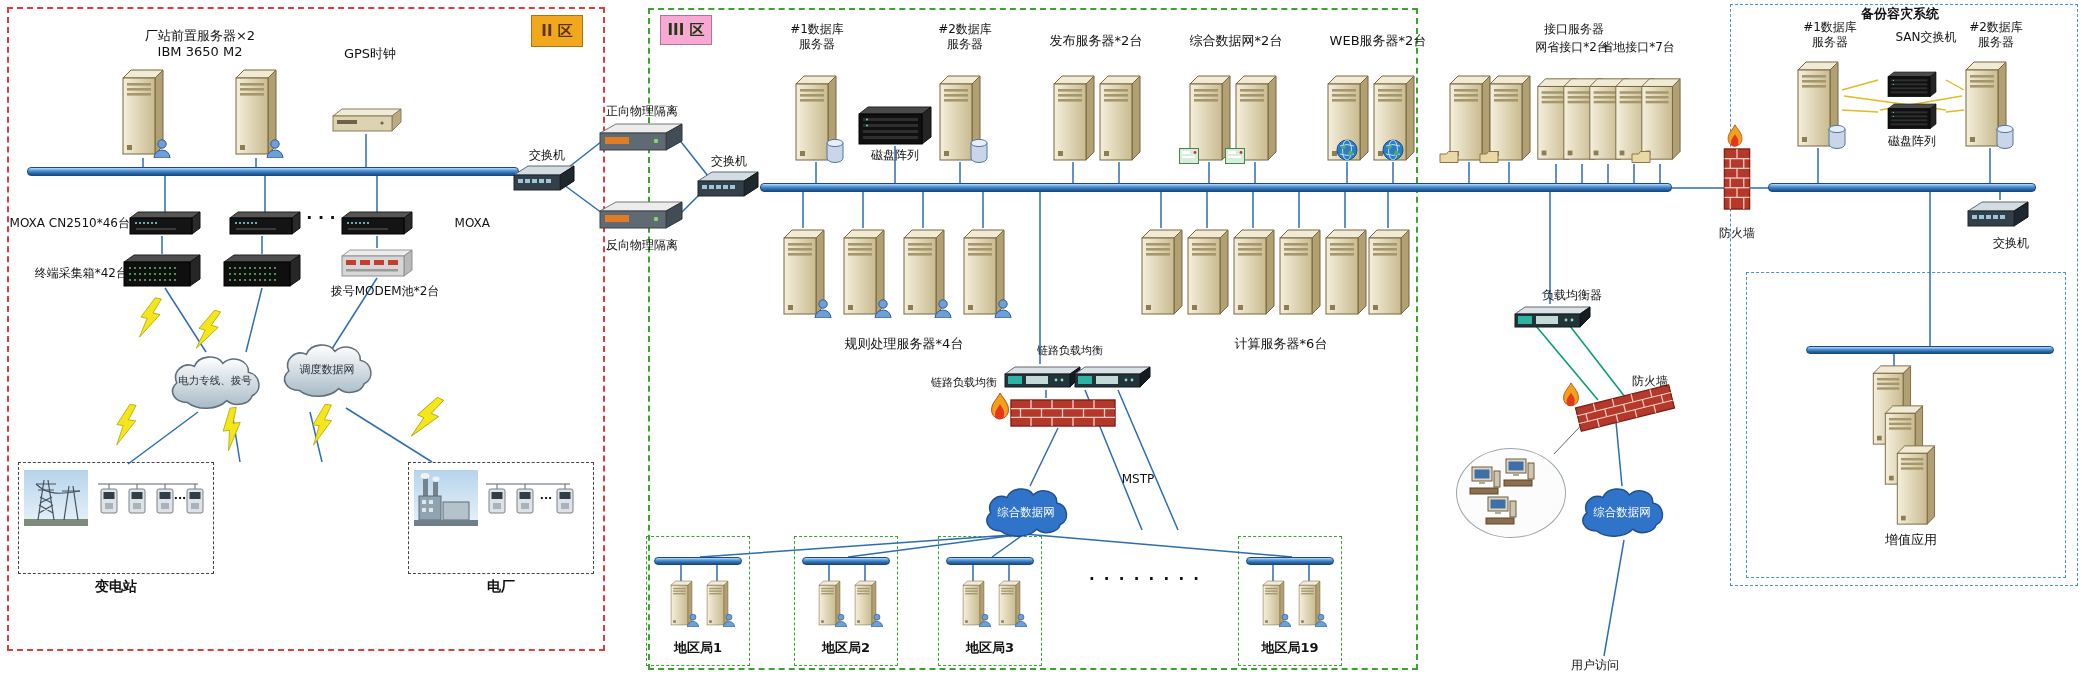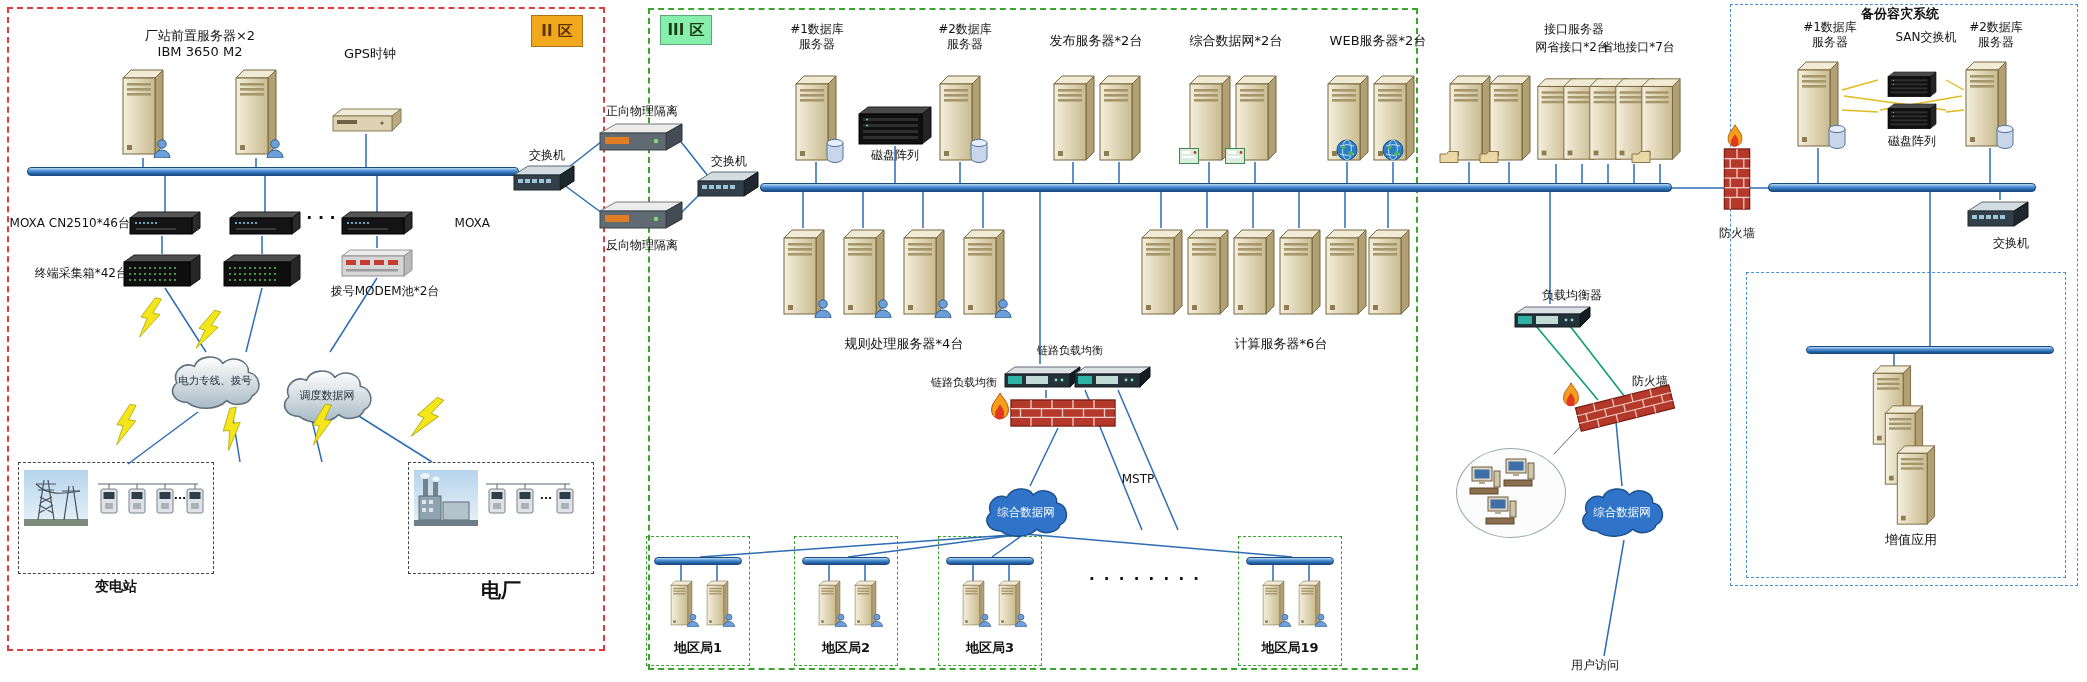--- a/index.html
+++ b/index.html
@@ -390,21 +390,21 @@
       </svg>
     </span>
   <div class="lbl small" style="left:326px;top:284px;width:118px">拨号MODEM池*2台</div>
 
   <span class="icon" style="left:166px;top:350px;width:98px;height:64px">
       <svg class="main">
         <use href="#i-cloudg"></use>
       </svg>
     <span class="cloudlbl" style="left:4px;top:24px;width:90px;font-size:10.5px;color:#1e2b36">电力专线、拨号</span>
   </span>
-  <span class="icon" style="left:278px;top:364px;width:98px;height:64px">
+  <span class="icon" style="left:278px;top:338px;width:98px;height:64px">
       <svg class="main">
         <use href="#i-cloudg"></use>
       </svg>
     <span class="cloudlbl" style="left:4px;top:24px;width:90px;font-size:11px;color:#1e2b36">调度数据网</span>
   </span>
 
   <span class="icon" style="left:140px;top:296px;width:20px;height:44px;transform:rotate(12deg)">
       <svg class="main">
         <use href="#i-bolt"></use>
       </svg>
@@ -479,21 +479,21 @@
       <svg class="main">
         <use href="#i-meter"></use>
       </svg>
     </span>
   <div class="lbl tiny bold" style="left:538px;top:492px;width:16px">···</div>
   <span class="icon" style="left:556px;top:488px;width:18px;height:26px">
       <svg class="main">
         <use href="#i-meter"></use>
       </svg>
     </span>
-  <div class="lbl bold" style="left:408px;top:578px;width:186px;font-size:20px">电厂</div>
+  <div class="lbl bold" style="left:408px;top:578px;width:186px;font-size:14px">电厂</div>
 
   <div class="lbl small" style="left:512px;top:148px;width:70px">交换机</div>
   <span class="icon" style="left:510px;top:162px;width:66px;height:32px">
       <svg class="main">
         <use href="#i-switch"></use>
       </svg>
     </span>
   <div class="lbl small" style="left:596px;top:104px;width:92px">正向物理隔离</div>
   <span class="icon" style="left:596px;top:120px;width:90px;height:36px">
       <svg class="main">
@@ -506,21 +506,21 @@
       </svg>
     </span>
   <div class="lbl small" style="left:596px;top:238px;width:92px">反向物理隔离</div>
   <div class="lbl small" style="left:694px;top:154px;width:70px">交换机</div>
   <span class="icon" style="left:694px;top:168px;width:66px;height:32px">
       <svg class="main">
         <use href="#i-switch"></use>
       </svg>
     </span>
 
-  <div class="tag" style="left:660px;top:15px;width:52px;height:30px;background:#86efac;color:#1d3a10">
+  <div class="tag" style="left:660px;top:15px;width:52px;height:30px;background:#f9a8d4;color:#1d3a10">
       <span>III 区</span>
     </div>
 
   <div class="lbl small" style="left:782px;top:22px;width:70px">
     <div>#1数据库</div>
       <div>服务器</div>
   </div>
   <span class="icon" style="left:792px;top:74px;width:46px;height:88px">
     <svg class="main">
         <use href="#i-tower"></use>

